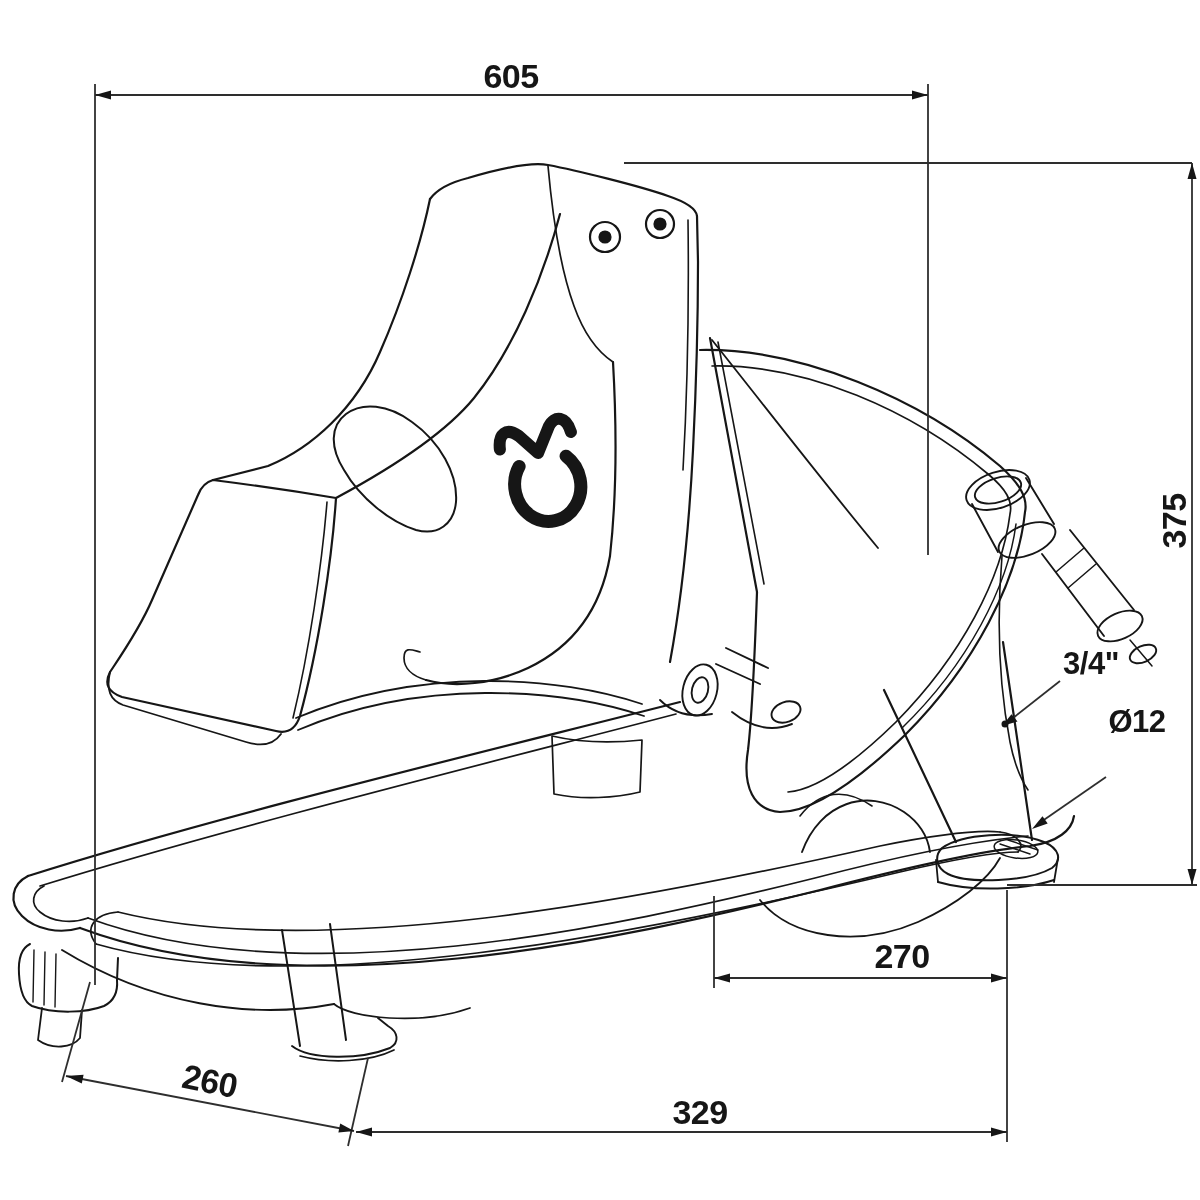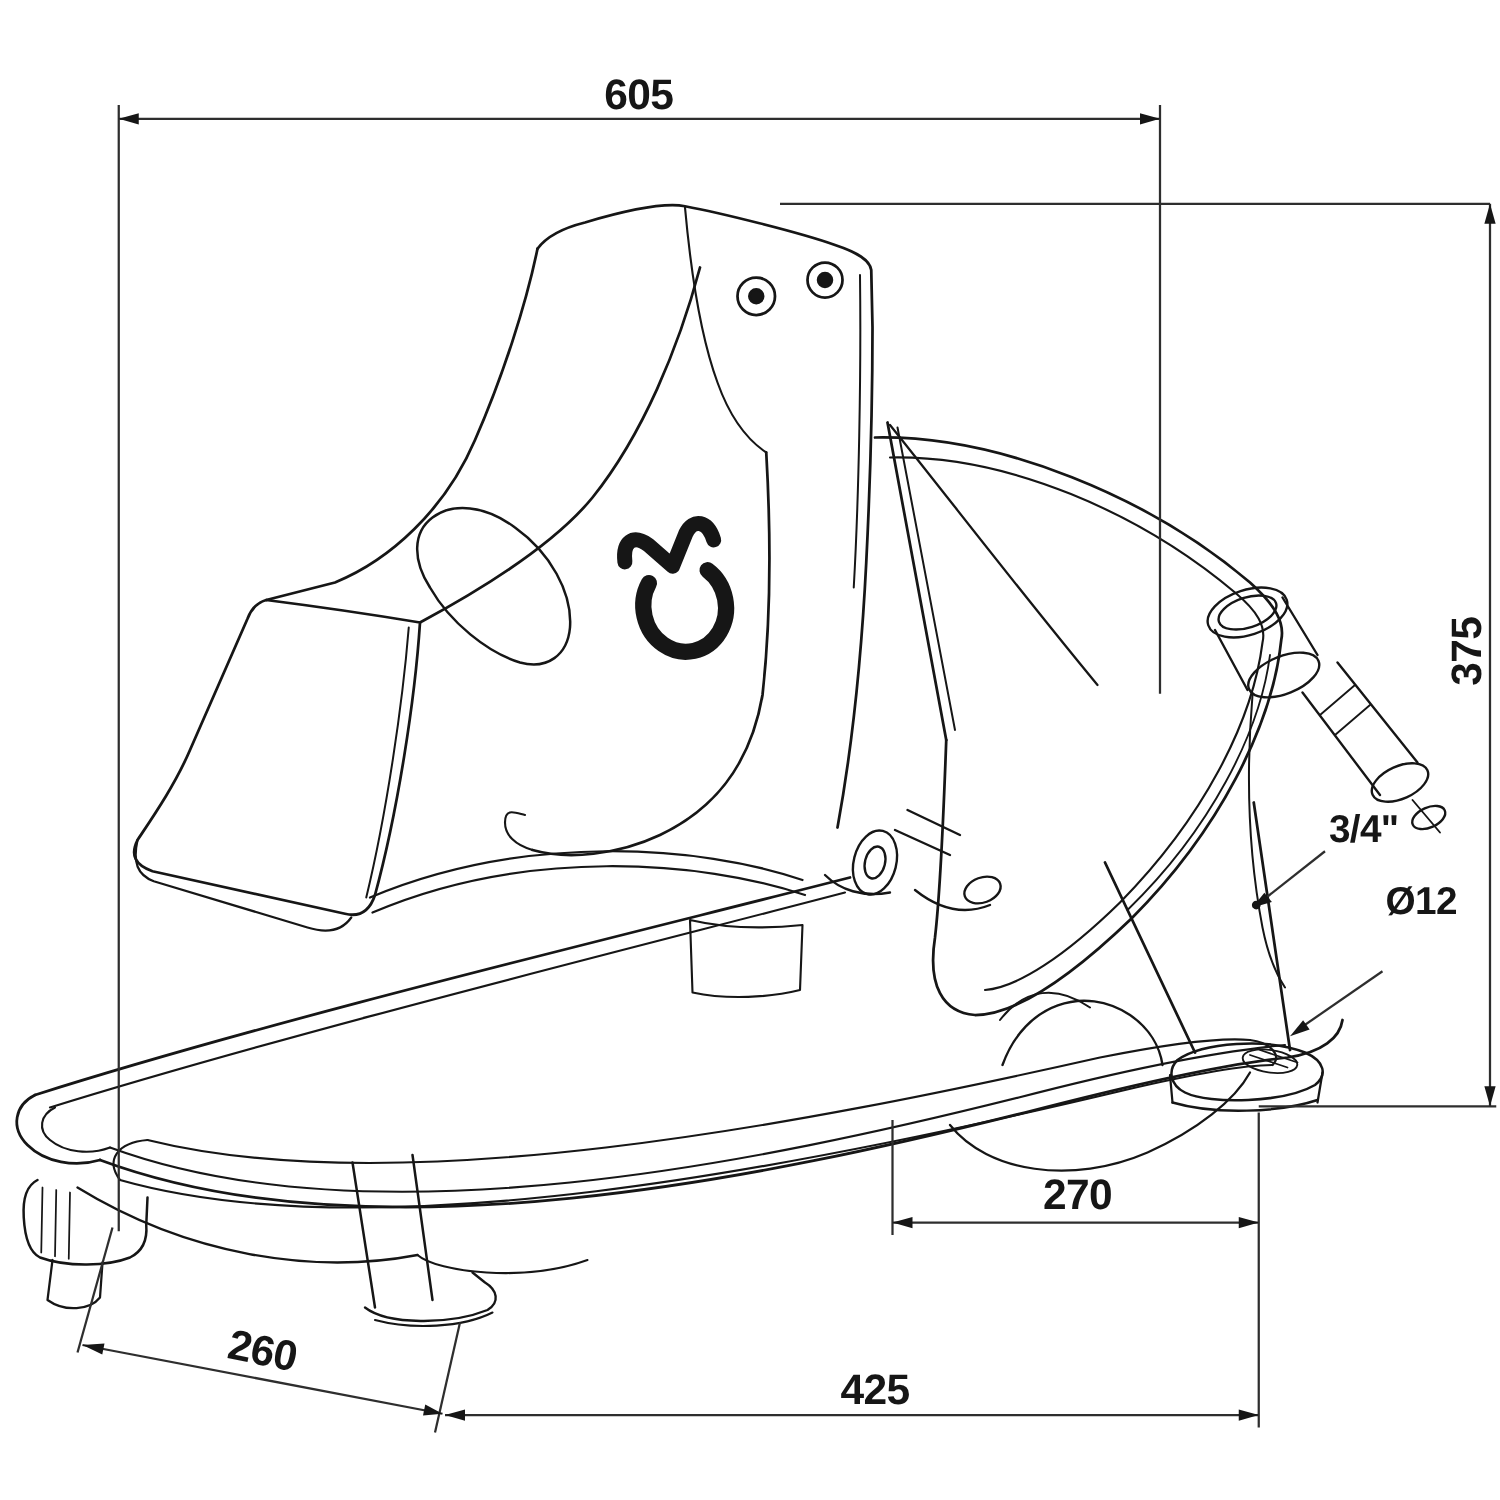--- a/index.html
+++ b/index.html
@@ -198,19 +198,19 @@
   </svg>
 
   <div class="dim-label" style="left:511px; top:76px;">605</div>
 
   <div class="dim-label rot90" style="left:1174px; top:521px;">375</div>
 
   <div class="dim-label small" style="left:1091px; top:663px;">3/4"</div>
 
   <div class="dim-label small" style="left:1137px; top:721px;">Ø12</div>
 
-  <div class="dim-label" style="left:862px; top:956px;">270</div>
-
-  <div class="dim-label" style="left:700px; top:1112px;">425</div>
+  <div class="dim-label" style="left:902px; top:956px;">270</div>
+
+  <div class="dim-label" style="left:700px; top:1112px;">329</div>
 
   <div class="dim-label rot11" style="left:210px; top:1081px;">260</div>
 
 </div>
 
 </body></html>

